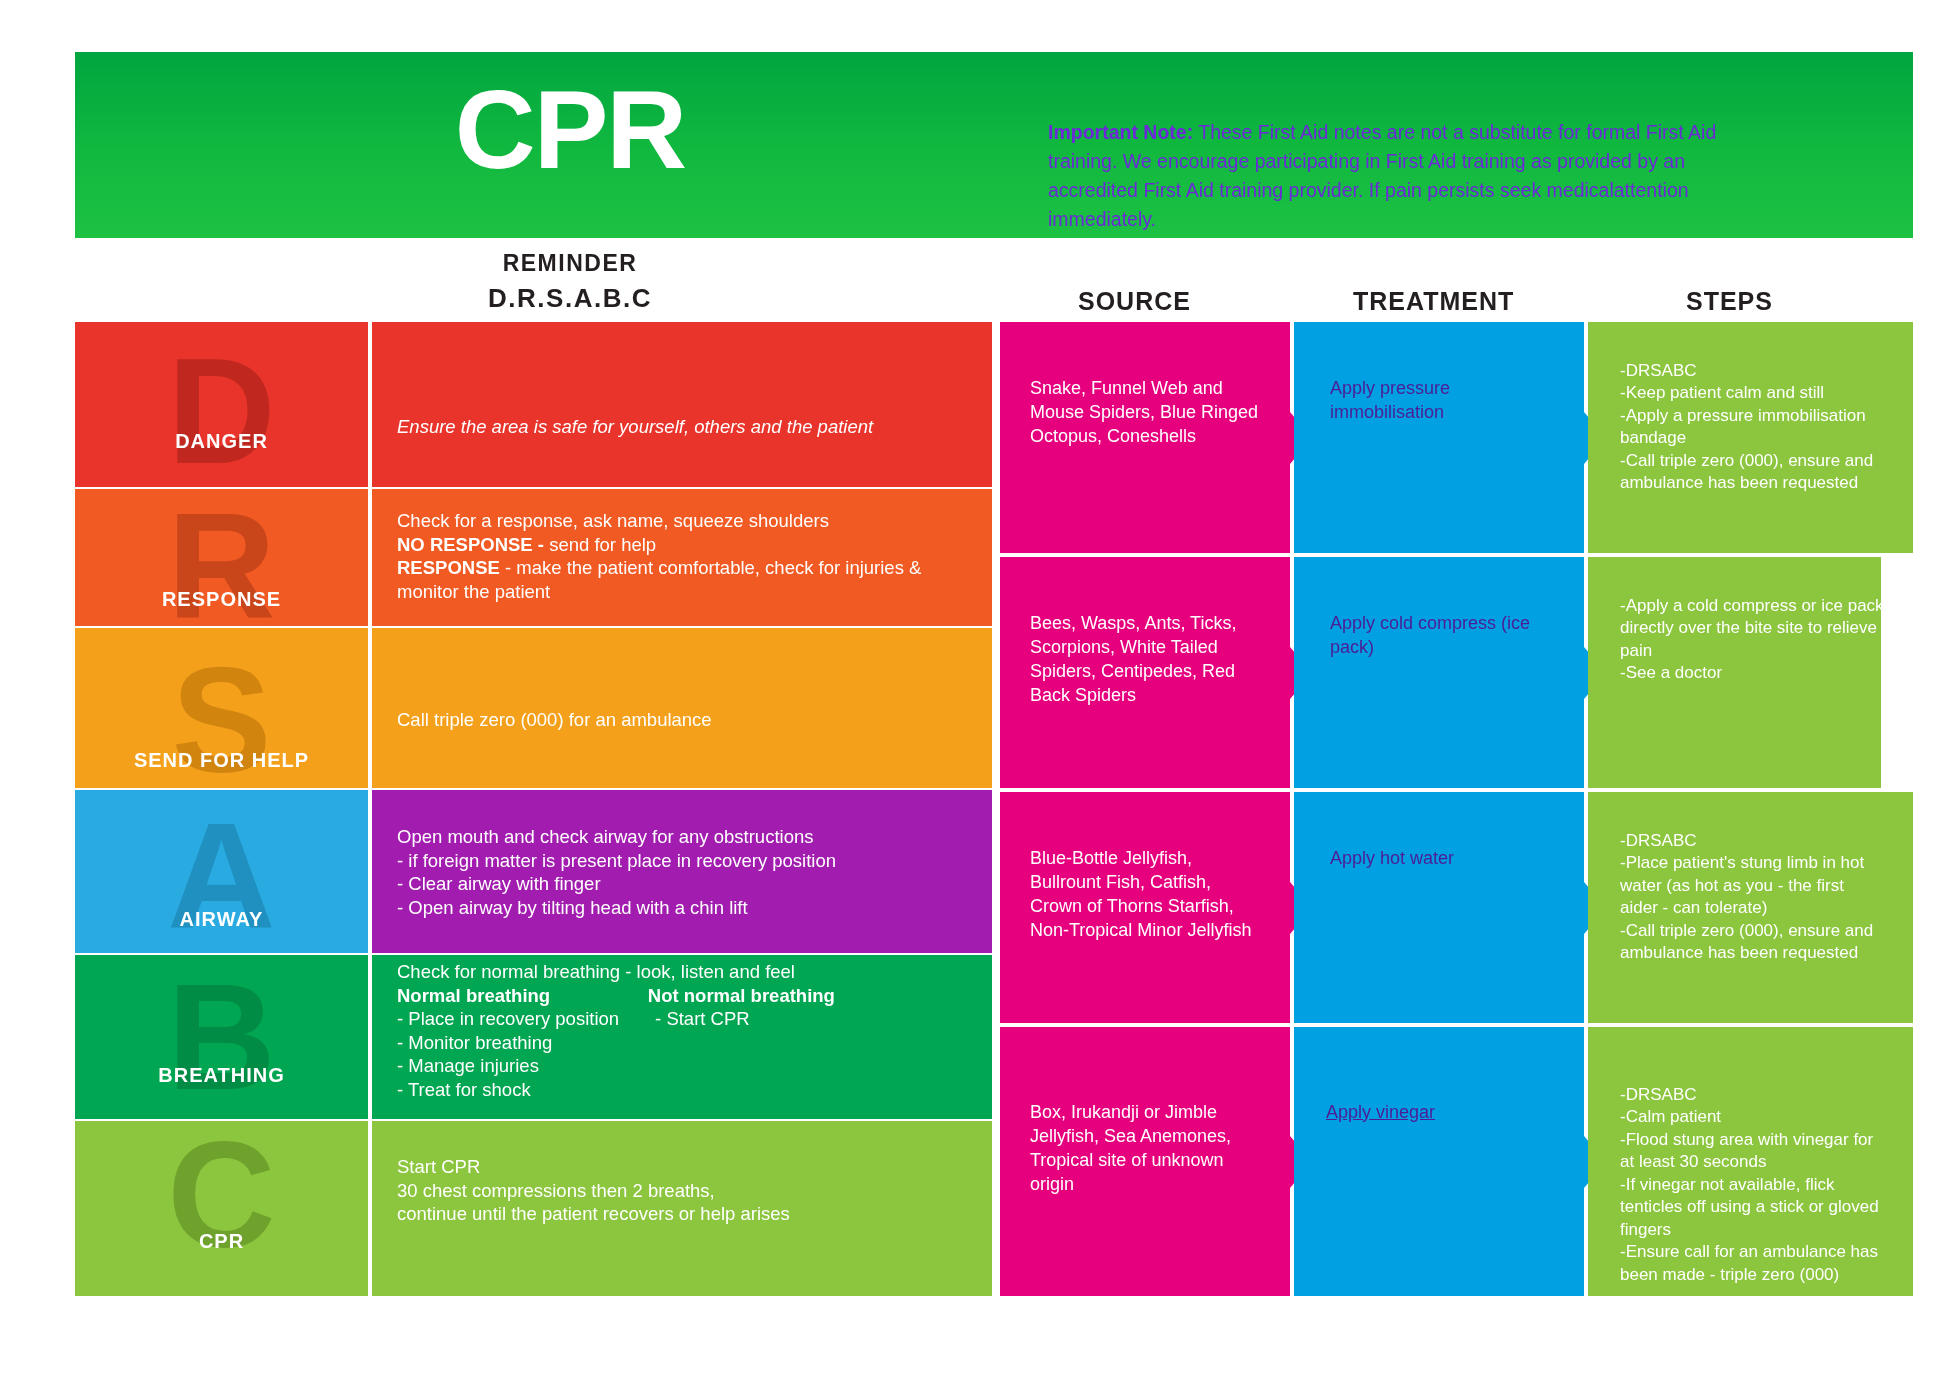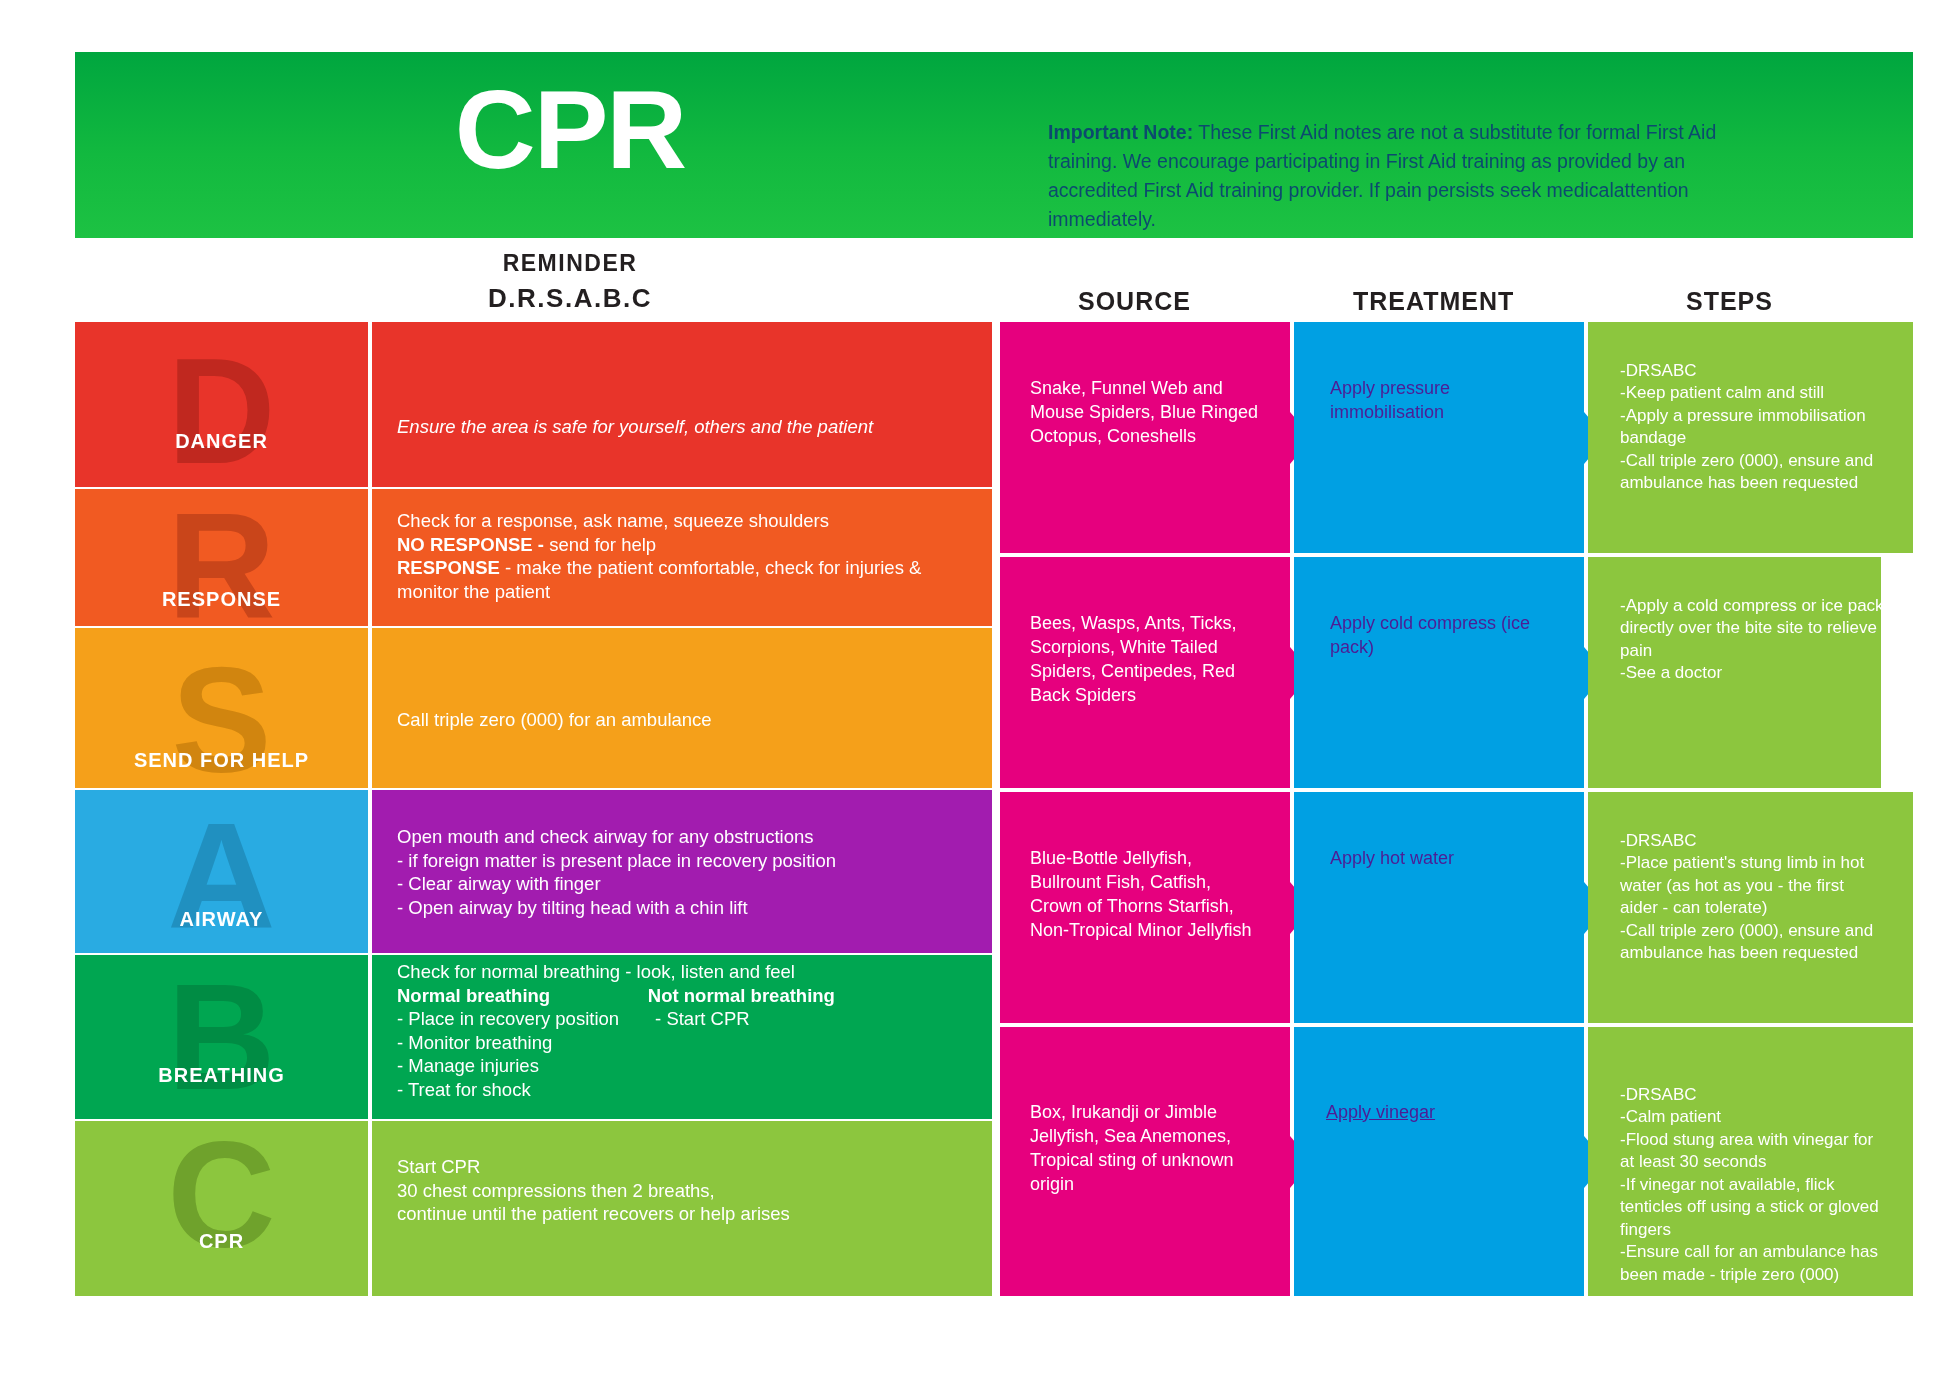--- a/index.html
+++ b/index.html
@@ -8,21 +8,21 @@
 
   
   .header{position:absolute;left:75px;top:52px;width:1838px;height:186px;
     background:linear-gradient(to bottom,#00a63f 0%,#12b93f 55%,#1dc243 100%);}
   .cpr-title{position:absolute;left:400px;top:78px;width:340px;text-align:center;
     color:#ffffff;font-size:112px;font-weight:bold;letter-spacing:-2px;line-height:104px;}
   .cpr-sub1{position:absolute;left:400px;top:250px;width:340px;text-align:center;
     color:#231f20;font-size:23px;font-weight:bold;letter-spacing:1.5px;}
   .cpr-sub2{position:absolute;left:400px;top:283px;width:340px;text-align:center;
     color:#231f20;font-size:26px;font-weight:bold;letter-spacing:1.5px;}
-  .note{position:absolute;left:1048px;top:118px;width:710px;color:#0c4a6e;
+  .note{position:absolute;left:1048px;top:118px;width:710px;color:#6d28d9;
     font-size:19.5px;line-height:29px;}
   .note b{font-weight:bold;}
 
   
   .colhead{position:absolute;color:#231f20;font-size:25px;font-weight:bold;letter-spacing:1px;}
 
   
   .lettercell{position:absolute;left:75px;width:293px;overflow:hidden;}
   .bigletter{position:absolute;left:0;top:0;width:293px;text-align:center;
     font-size:150px;font-weight:bold;line-height:150px;}
@@ -142,21 +142,21 @@
       <div class="trt" style="left: 1294px; top: 792px; width: 290px; height: 231px;">
         <div class="cellpad" style="left: 36px; top: 53.5px; width: 235px;">Apply hot water</div>
       </div>
       <div class="arrow" style="left: 1584px; top: 881.5px; border-width: 26px 0px 26px 22px; border-color: transparent transparent transparent rgb(0, 160, 227);"></div>
       <div class="stp" style="left: 1588px; top: 792px; width: 325px; height: 231px;">
         <div class="cellpad" style="left: 32px; top: 37.5px; width: 265px; white-space: pre-line;">-DRSABC
 -Place patient's stung limb in hot water (as hot as you - the first aider - can tolerate)
 -Call triple zero (000), ensure and ambulance has been requested</div>
       </div>
       <div class="src" style="left: 1000px; top: 1027px; width: 290px; height: 269px;">
-        <div class="cellpad" style="left: 30px; right: 18px; top: 72.5px; width: 235px;">Box, Irukandji or Jimble Jellyfish, Sea Anemones, Tropical sting of unknown origin</div>
+        <div class="cellpad" style="left: 30px; right: 18px; top: 72.5px; width: 235px;">Box, Irukandji or Jimble Jellyfish, Sea Anemones, Tropical site of unknown origin</div>
       </div>
       <div class="arrow" style="left: 1290px; top: 1135.5px; border-width: 26px 0px 26px 22px; border-color: transparent transparent transparent rgb(230, 0, 126);"></div>
       <div class="trt" style="left: 1294px; top: 1027px; width: 290px; height: 269px;">
         <div class="cellpad" style="left: 32px; top: 72.5px; width: 235px; text-decoration: underline;">Apply vinegar</div>
       </div>
       <div class="arrow" style="left: 1584px; top: 1135.5px; border-width: 26px 0px 26px 22px; border-color: transparent transparent transparent rgb(0, 160, 227);"></div>
       <div class="stp" style="left: 1588px; top: 1027px; width: 325px; height: 269px;">
         <div class="cellpad" style="left: 32px; top: 56.5px; width: 265px; white-space: pre-line;">-DRSABC
 -Calm patient
 -Flood stung area with vinegar for at least 30 seconds

